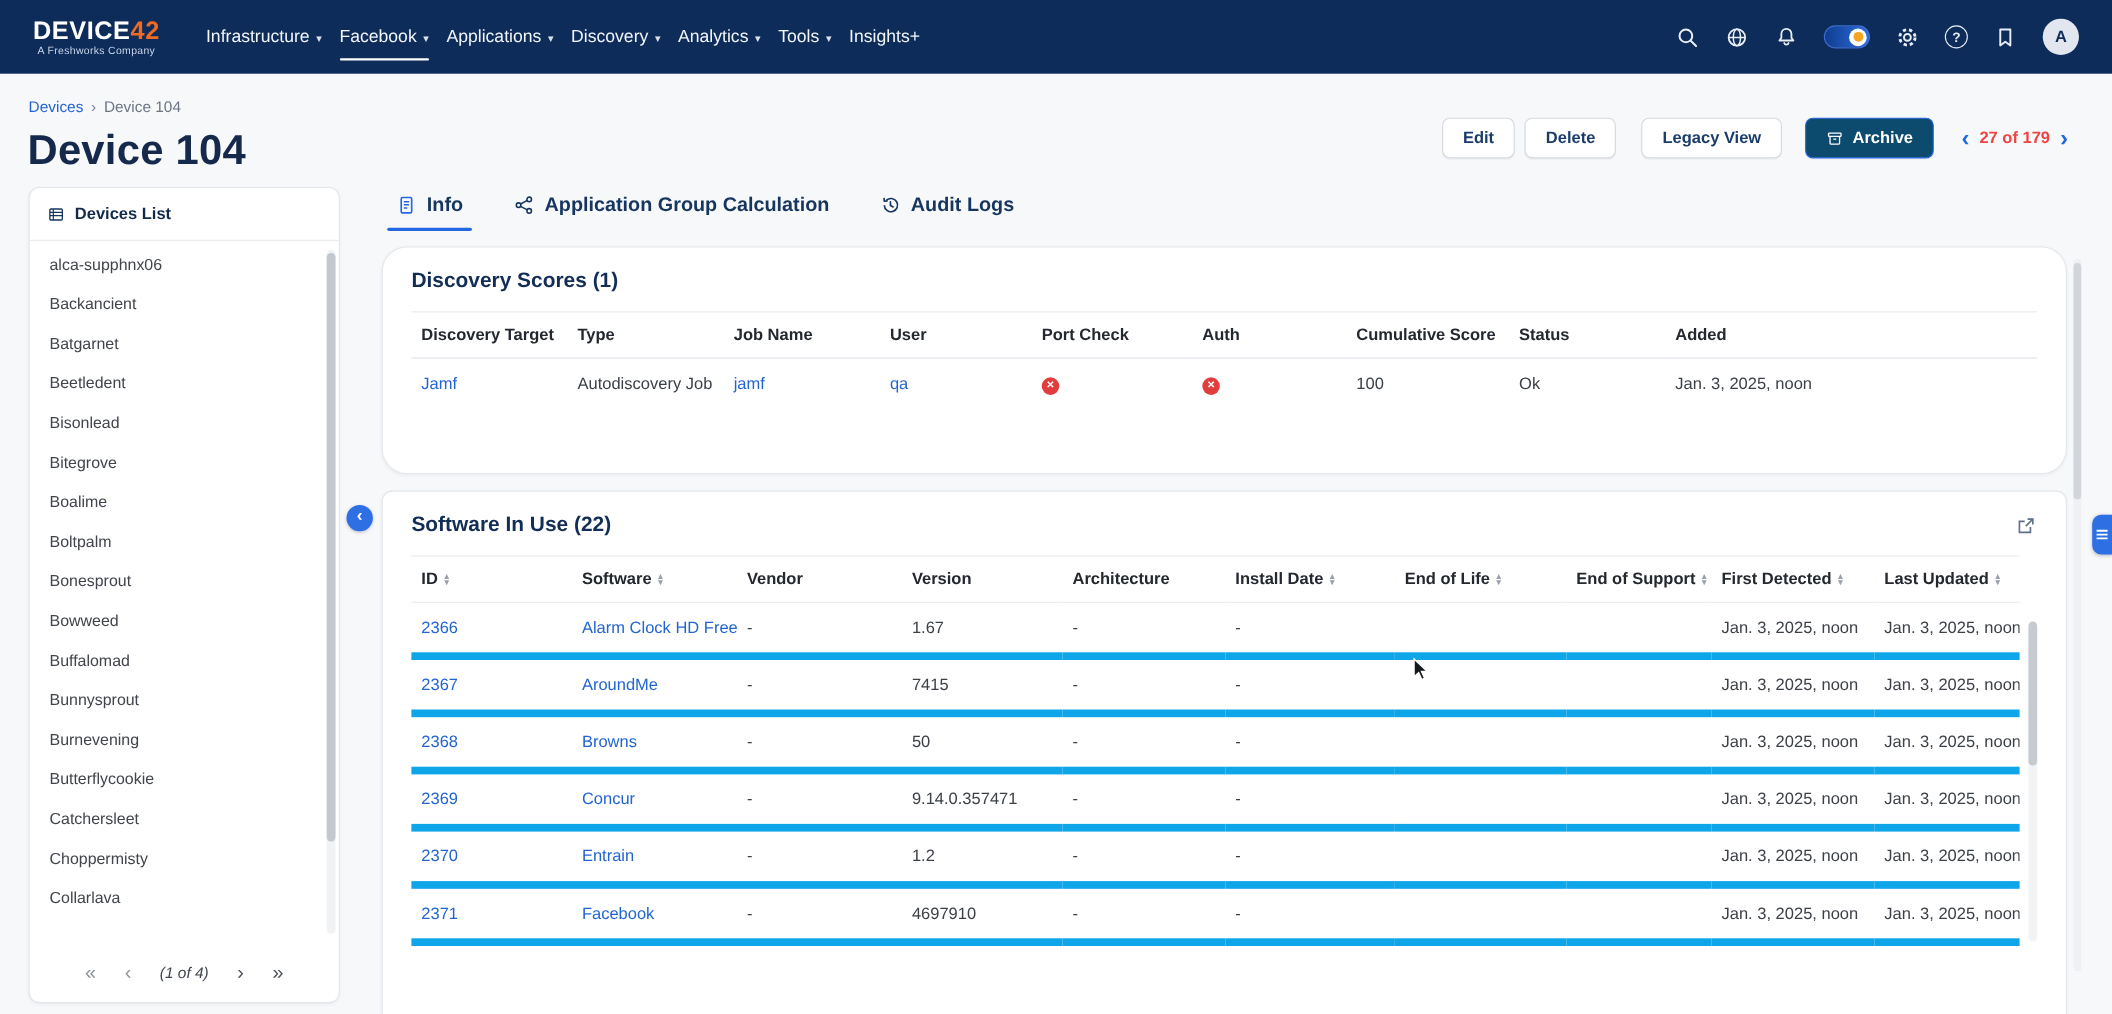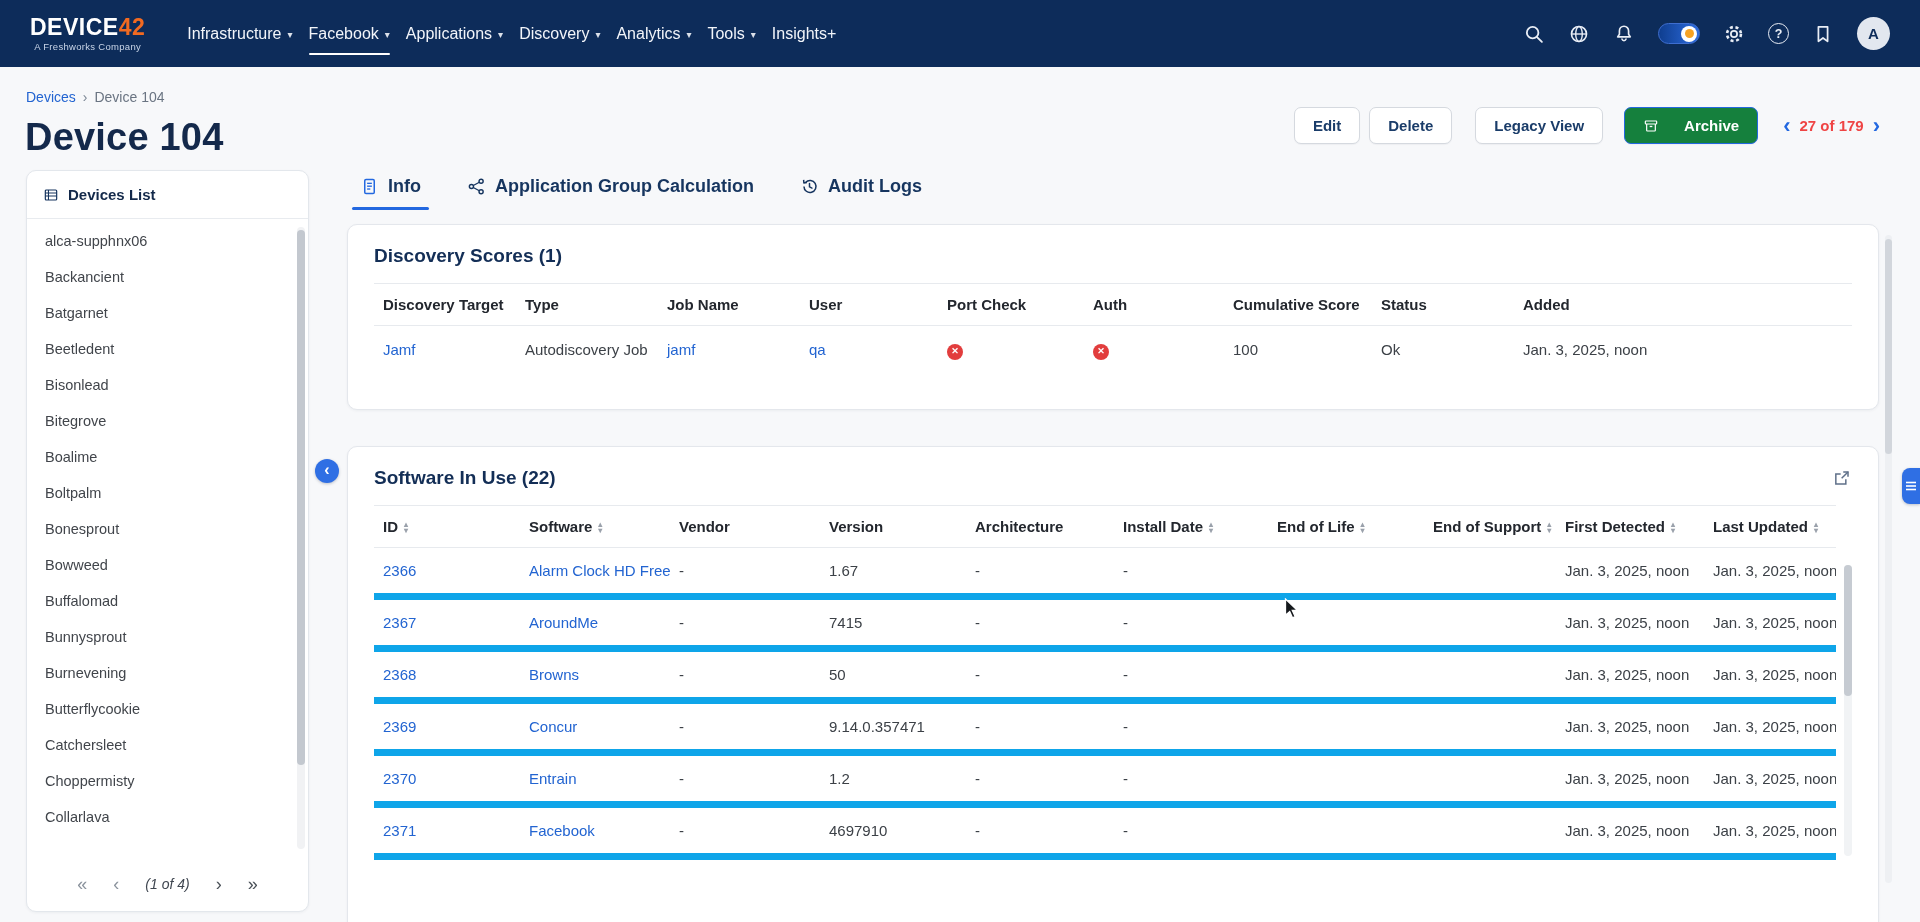--- a/index.html
+++ b/index.html
@@ -68,22 +68,22 @@
 
   
   .actions { position:absolute; top:107px; right:40px; display:flex; align-items:center; gap:9px; }
   .btn {
     height:37px; padding:0 18px; border-radius:7px; border:1px solid #d5d9df;
     background:#ffffff; color:#1a3c69; font-weight:600; font-size:15px;
     font-family:inherit; cursor:pointer; box-shadow:0 1px 1px rgba(20,30,60,.04);
   }
   .btn-legacy { margin-left:14px; }
   .btn-primary {
-    margin-left:12px; background:#15803d; border-color:#2368e0; color:#fff;
-    display:flex; align-items:center; gap:25px;
+    margin-left:12px; background:#0c4a6e; border-color:#2368e0; color:#fff;
+    display:flex; align-items:center; gap:8px;
   }
   .btn-primary svg { width:16px; height:16px; }
   .pager { display:flex; align-items:center; gap:9px; margin-left:16px; }
   .pager-arrow { color:#2368e0; font-size:22px; font-weight:600; cursor:pointer; line-height:1; }
   .pager-text { color:#ef4444; font-weight:700; font-size:15px; }
 
   
   .sidebar {
     position:absolute; left:26px; top:170px; width:283px; height:742px;
     background:#fff; border:1px solid #e3e7ec; border-radius:10px;
@@ -134,21 +134,21 @@
     content:""; position:absolute; bottom:0; left:-8px; right:-8px; height:3px;
     background:#2368e0; border-radius:2px;
   }
 
   
   .card {
     position:absolute; left:347px; width:1532px; background:#fff;
     border:1px solid #e4e7ec; border-radius:10px;
     box-shadow:0 1px 3px rgba(20,30,60,.05); padding:20px 26px; overflow:hidden;
   }
-  .card-discovery { top:224px; height:186px; }
+  .card-discovery { top:224px; height:207px;border-radius:23px; }
   .card-software { top:446px; height:555px; }
   .card-title { font-size:19px; font-weight:700; color:#132e56; }
   .card-head { display:flex; justify-content:space-between; align-items:center; }
   .ext-link { width:20px; height:20px; color:#5f7089; cursor:pointer; }
   .ext-link svg { width:100%; height:100%; }
 
   table { width:100%; border-collapse:collapse; table-layout:fixed; margin-top:16px; }
   th {
     text-align:left; font-size:15px; font-weight:700; color:#23272e;
     padding:12px 9px; border-top:1px solid #e7eaee; border-bottom:1px solid #e7eaee;

